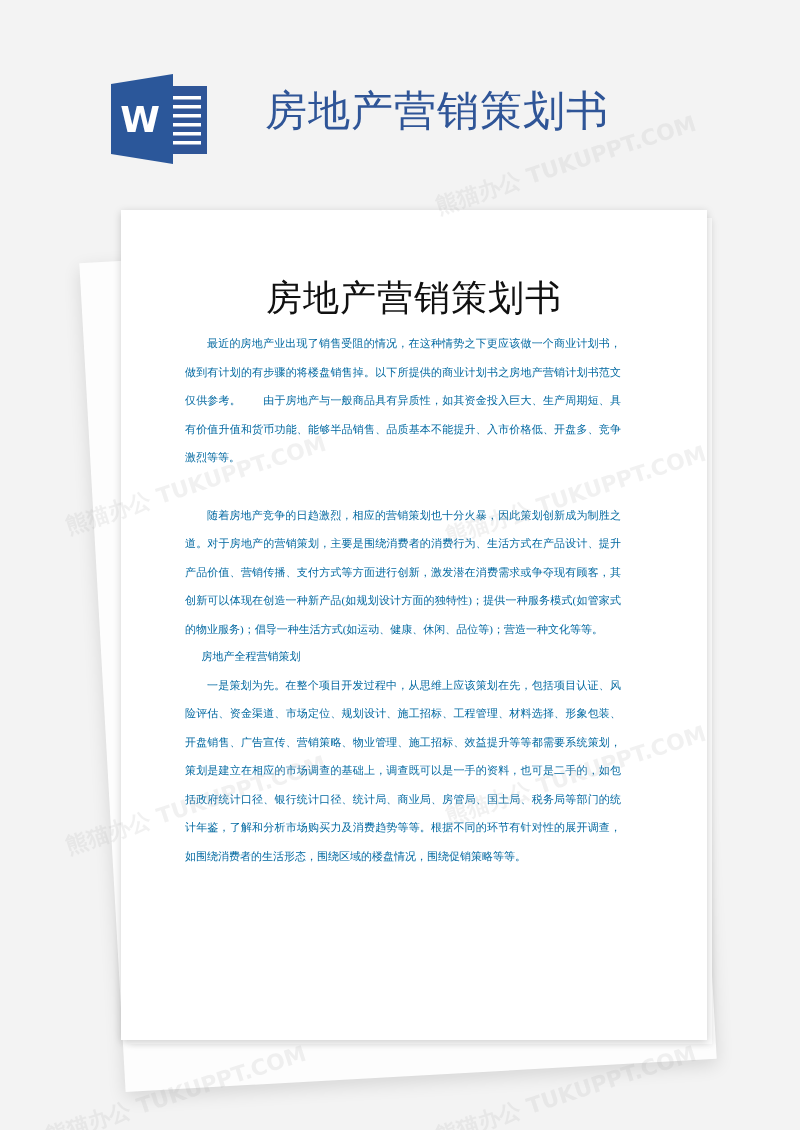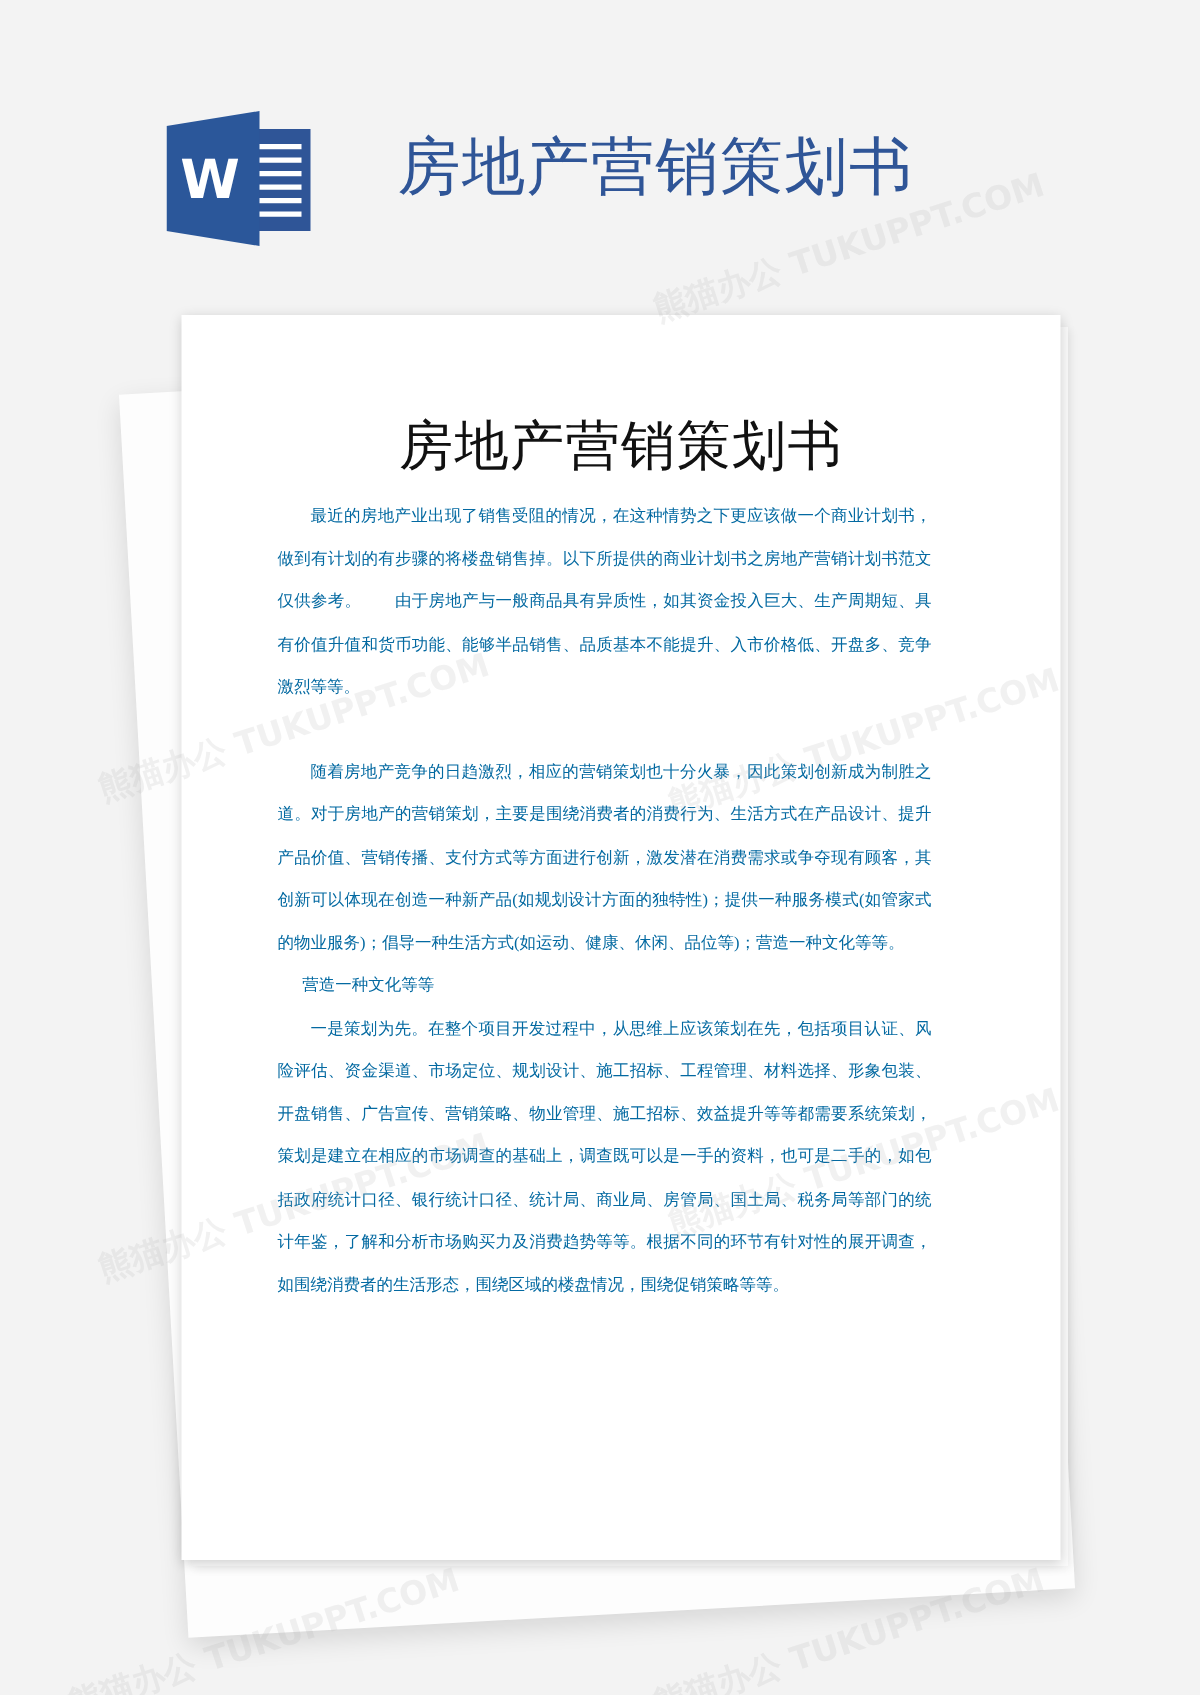--- a/index.html
+++ b/index.html
@@ -67,21 +67,21 @@
 </div>
 
 <div class="sheet-back1"></div>
 <div class="sheet-back2"></div>
 
 <div class="page">
   <div class="doc-title">房地产营销策划书</div>
   <div class="body-text">
     <p class="para">最近的房地产业出现了销售受阻的情况，在这种情势之下更应该做一个商业计划书，做到有计划的有步骤的将楼盘销售掉。以下所提供的商业计划书之房地产营销计划书范文仅供参考。　　由于房地产与一般商品具有异质性，如其资金投入巨大、生产周期短、具有价值升值和货币功能、能够半品销售、品质基本不能提升、入市价格低、开盘多、竞争激烈等等。</p>
     <p class="para spaced">随着房地产竞争的日趋激烈，相应的营销策划也十分火暴，因此策划创新成为制胜之道。对于房地产的营销策划，主要是围绕消费者的消费行为、生活方式在产品设计、提升产品价值、营销传播、支付方式等方面进行创新，激发潜在消费需求或争夺现有顾客，其创新可以体现在创造一种新产品(如规划设计方面的独特性)；提供一种服务模式(如管家式的物业服务)；倡导一种生活方式(如运动、健康、休闲、品位等)；营造一种文化等等。</p>
-    <p class="para heading">营造一种文化等等</p>
+    <p class="para heading">房地产全程营销策划</p>
     <p class="para">一是策划为先。在整个项目开发过程中，从思维上应该策划在先，包括项目认证、风险评估、资金渠道、市场定位、规划设计、施工招标、工程管理、材料选择、形象包装、开盘销售、广告宣传、营销策略、物业管理、施工招标、效益提升等等都需要系统策划，策划是建立在相应的市场调查的基础上，调查既可以是一手的资料，也可是二手的，如包括政府统计口径、银行统计口径、统计局、商业局、房管局、国土局、税务局等部门的统计年鉴，了解和分析市场购买力及消费趋势等等。根据不同的环节有针对性的展开调查，如围绕消费者的生活形态，围绕区域的楼盘情况，围绕促销策略等等。</p>
   </div>
 </div>
 
 <div class="watermark" style="left:430px;top:150px;">熊猫办公 TUKUPPT.COM</div>
 <div class="watermark" style="left:60px;top:470px;">熊猫办公 TUKUPPT.COM</div>
 <div class="watermark" style="left:440px;top:480px;">熊猫办公 TUKUPPT.COM</div>
 <div class="watermark" style="left:60px;top:790px;">熊猫办公 TUKUPPT.COM</div>
 <div class="watermark" style="left:440px;top:760px;">熊猫办公 TUKUPPT.COM</div>
 <div class="watermark" style="left:40px;top:1080px;">熊猫办公 TUKUPPT.COM</div>

